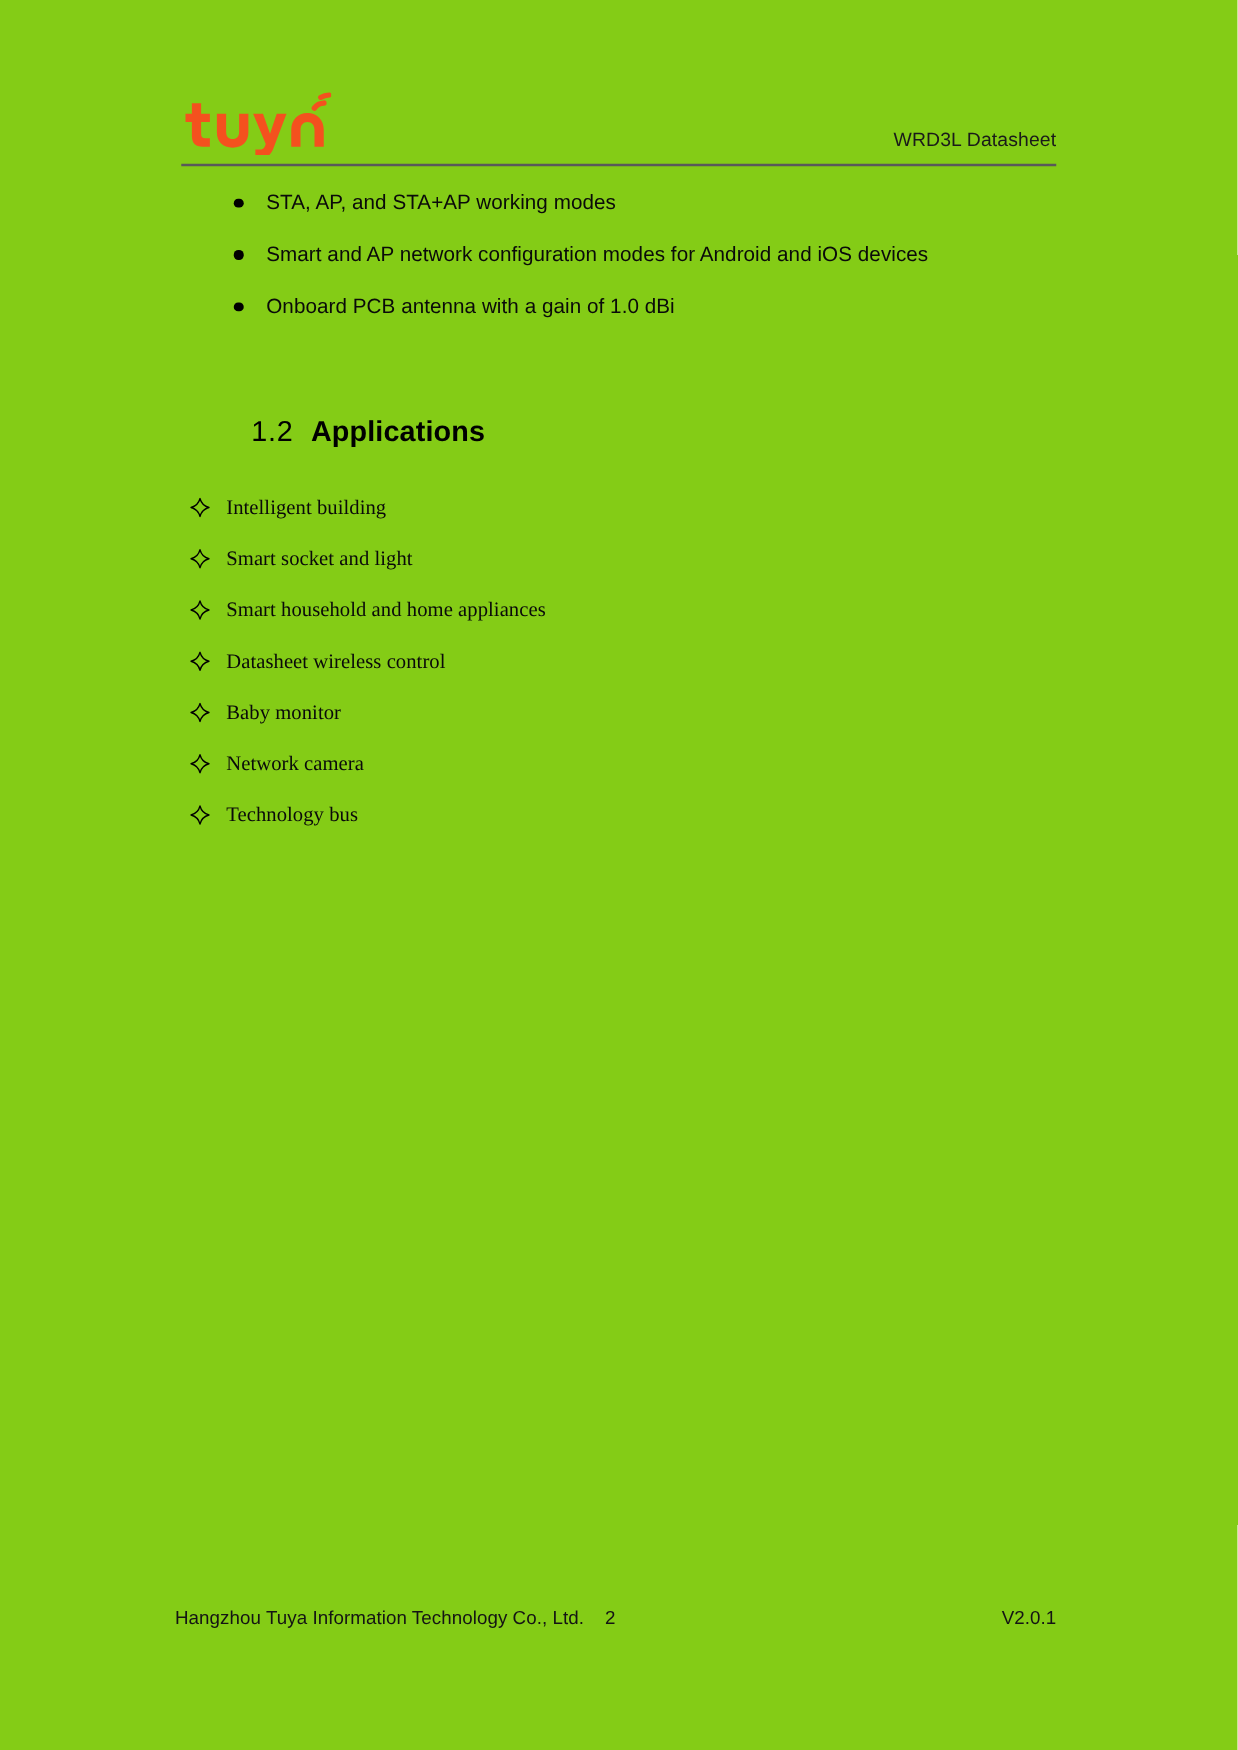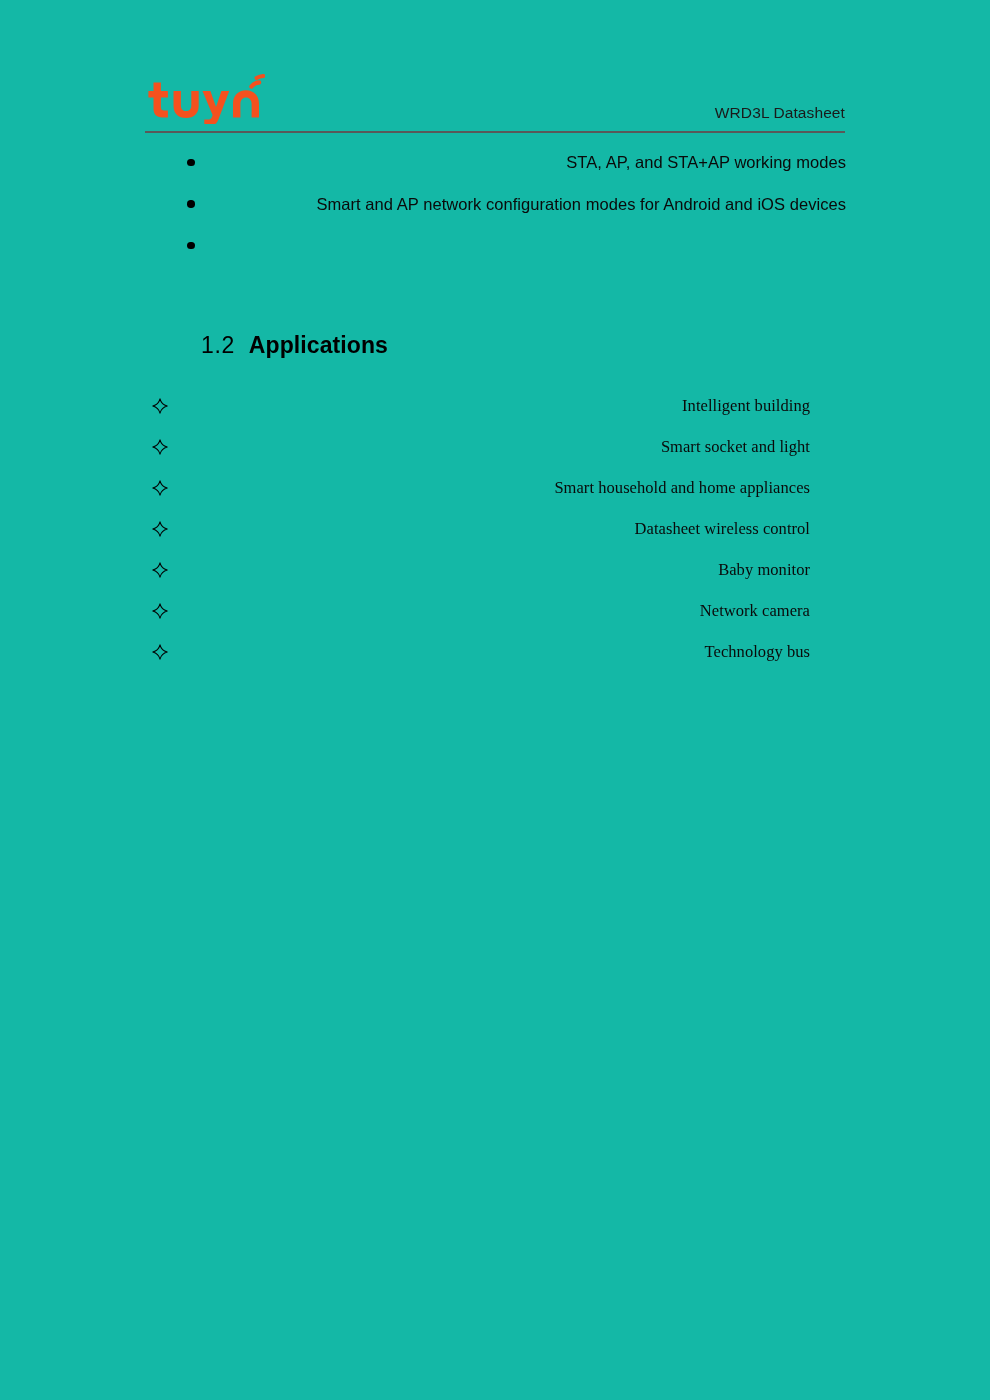--- a/index.html
+++ b/index.html
@@ -10,23 +10,22 @@
   body {
     font-family: "Liberation Sans", sans-serif;
     color: #000000;
     -webkit-font-smoothing: antialiased;
   }
 
   .page {
     position: relative;
     width: 990px;
     height: 1400px;
-    background: #14b8a6;
+    background: #84cc16;
     overflow: hidden;
-    text-align: right;
   }
 
   
   .header {
     position: absolute;
     left: 145px;
     top: 72px;
     width: 700px;
     height: 62px;
   }
@@ -198,20 +197,21 @@
       <span>STA, AP, and STA+AP working modes</span>
     </div>
 
     <div class="feature-item">
       <span class="dot-bullet"></span>
       <span>Smart and AP network configuration modes for Android and iOS devices</span>
     </div>
 
     <div class="feature-item">
       <span class="dot-bullet"></span>
+      <span>Onboard PCB antenna with a gain of 1.0 dBi</span>
     </div>
 
 
   </div>
 
   <div class="section-heading">
     <span class="sec-num">1.2</span><span class="sec-title">Applications</span>
   </div>
 
   <div class="app-list">
@@ -274,14 +274,18 @@
       <span class="diamond-bullet">
         <svg width="16" height="16" viewBox="0 0 16 16" xmlns="http://www.w3.org/2000/svg">
           <path d="M8 0.8 C8.9 4.3 11.7 7.1 15.2 8 C11.7 8.9 8.9 11.7 8 15.2 C7.1 11.7 4.3 8.9 0.8 8 C4.3 7.1 7.1 4.3 8 0.8 Z" fill="none" stroke="#000000" stroke-width="1.05" stroke-linejoin="round"></path>
         </svg>
       </span>
       <span>Technology bus</span>
     </div>
 
   </div>
 
+  <div class="footer">
+    <div class="footer-left">Hangzhou Tuya Information Technology Co., Ltd.    2</div>
+    <div class="footer-right">V2.0.1</div>
+  </div>
 
 </div>
 
 </body></html>

